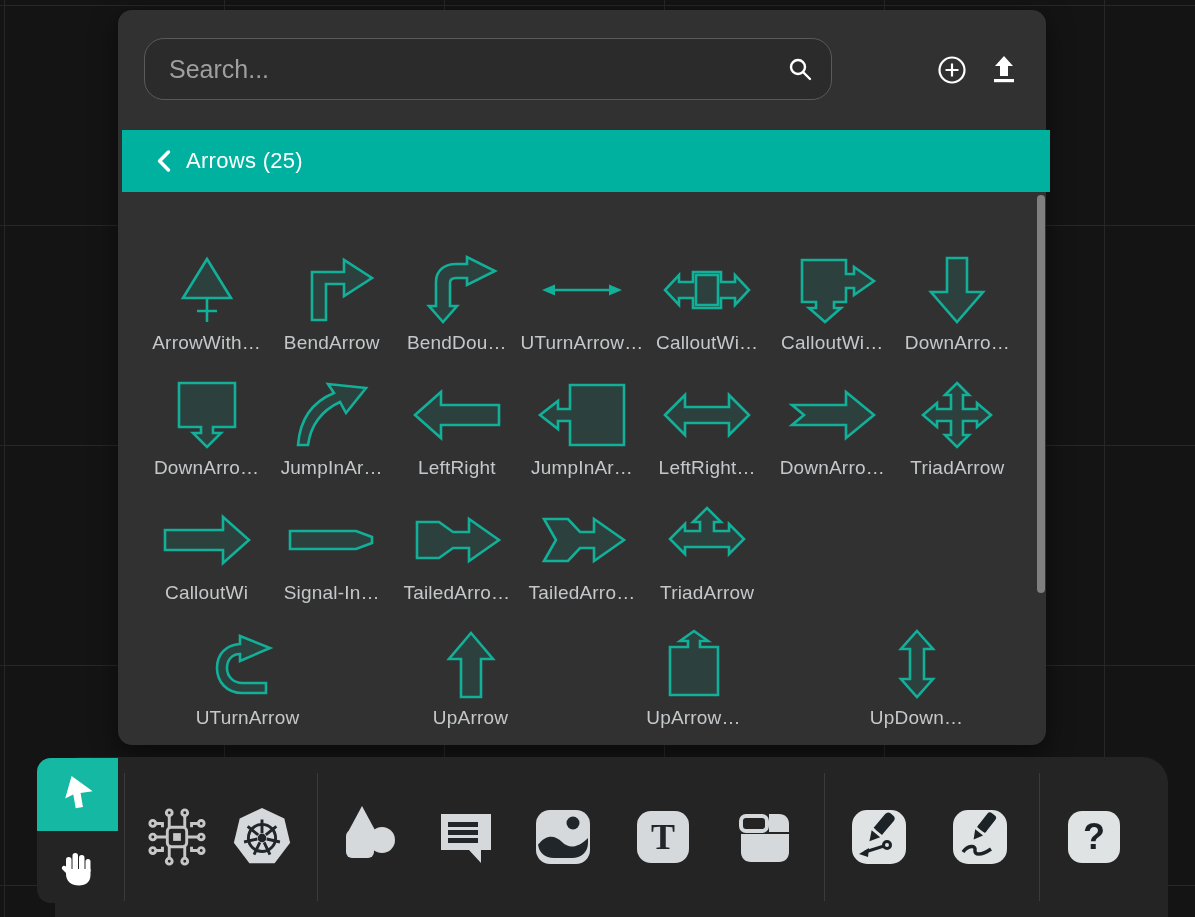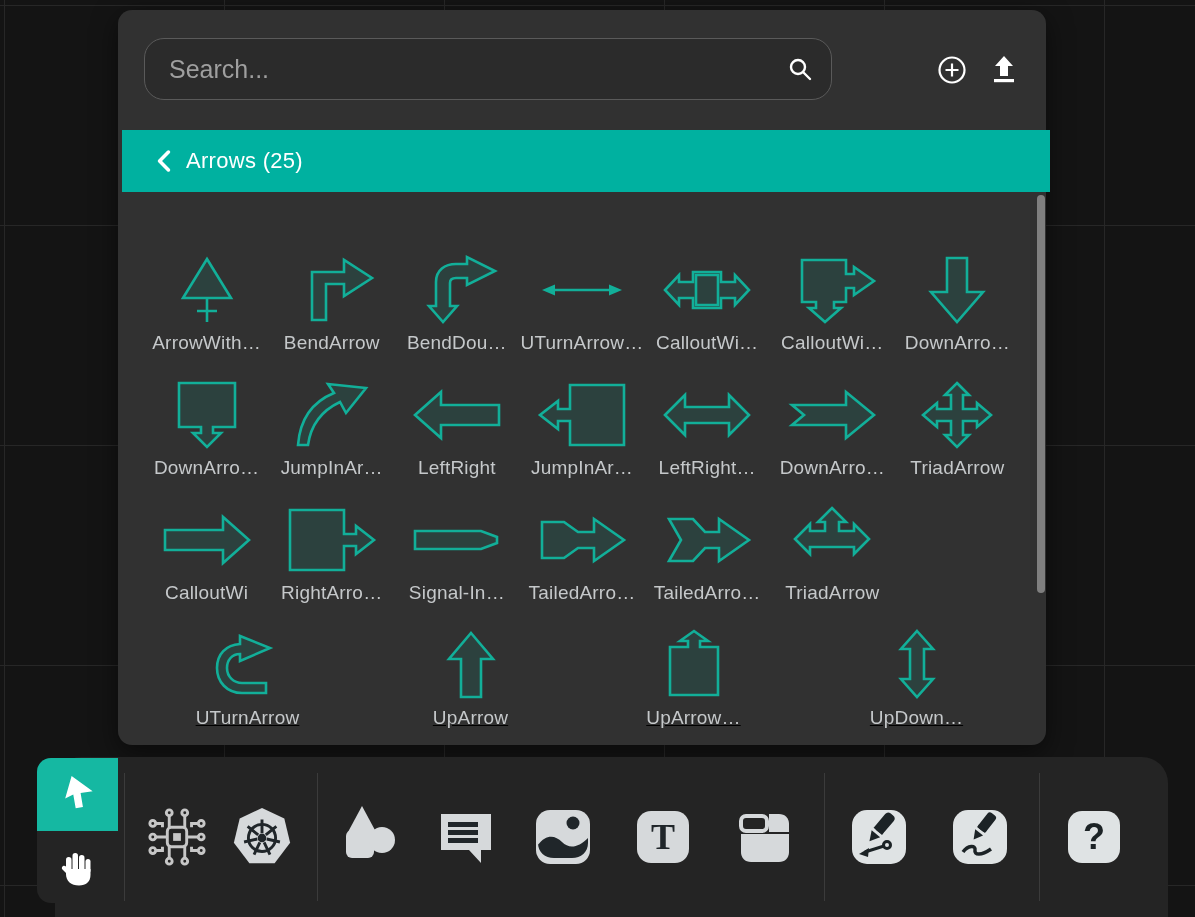--- a/index.html
+++ b/index.html
@@ -49,21 +49,21 @@
     padding-left:34px;box-sizing:border-box;cursor:pointer;
   }
   .category-header span{color:#fff;font-size:22px;letter-spacing:.3px;}
   .shape-area{position:absolute;left:0;top:182px;width:100%;}
   .grid-main{
     display:grid;grid-template-columns:repeat(7,1fr);
     padding:0 26px;margin-top:62px;row-gap:25px;
   }
   .grid-last{
     display:grid;grid-template-columns:repeat(4,1fr);
-    padding:0 18px;margin-top:25px;text-decoration:underline;
+    padding:0 18px;margin-top:25px;
   }
   .shape-cell{display:flex;flex-direction:column;align-items:center;cursor:pointer;justify-content:space-between;}
   .shape-svg{width:100px;height:72px;display:block;}
   .shape-label{
     margin-top:6px;font-size:19px;color:#c5c8ca;white-space:nowrap;
     letter-spacing:.2px;
   }
   .sf{fill:rgba(18,175,153,.13);stroke:#12af99;stroke-width:2.6;}
   .sl{fill:none;stroke:#12af99;stroke-width:2.6;}
   .ss{fill:#12af99;stroke:none;}
@@ -225,26 +225,20 @@
             <svg class="shape-svg" viewBox="0 0 100 72">
               <path d="M50,4 L62,16 L56,16 L56,30 L70,30 L70,24 L84,36 L70,48 L70,42 L56,42 L56,56 L62,56 L50,68 L38,56 L44,56 L44,42 L30,42 L30,48 L16,36 L30,24 L30,30 L44,30 L44,16 L38,16 Z" class="sf"></path>
             </svg>
             <div class="shape-label">TriadArrow</div>
           </div>
           <div class="shape-cell">
             <svg class="shape-svg" viewBox="0 0 100 72">
               <path d="M8,26 L66,26 L66,13 L92,36 L66,59 L66,46 L8,46 Z" class="sf"></path>
             </svg>
             <div class="shape-label">CalloutWi</div>
-          </div>
-          <div class="shape-cell">
-            <svg class="shape-svg" viewBox="0 0 100 72">
-              <path d="M8,6 L62,6 L62,30 L74,30 L74,22 L92,36 L74,50 L74,42 L62,42 L62,66 L8,66 Z" class="sf"></path>
-            </svg>
-            <div class="shape-label">RightArro…</div>
           </div>
           <div class="shape-cell">
             <svg class="shape-svg" viewBox="0 0 100 72">
               <path d="M8,27 H74 L90,33 V39 L74,45 H8 Z" class="sf"></path>
             </svg>
             <div class="shape-label">Signal-In…</div>
           </div>
           <div class="shape-cell">
             <svg class="shape-svg" viewBox="0 0 100 72">
               <path d="M10,18 L32,18 L46,28 L62,28 L62,15 L92,36 L62,57 L62,44 L46,44 L32,54 L10,54 Z" class="sf"></path>

